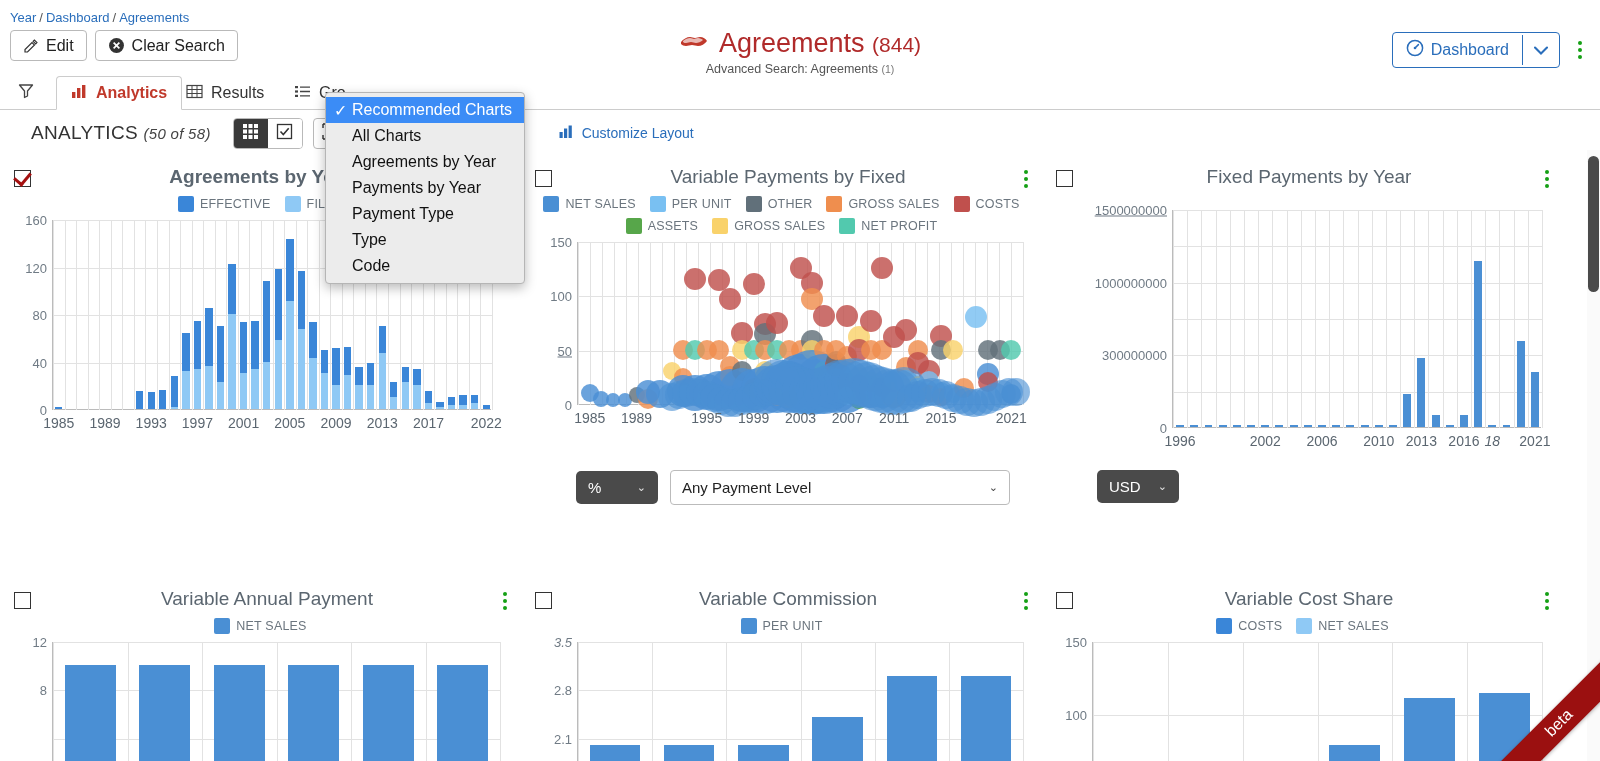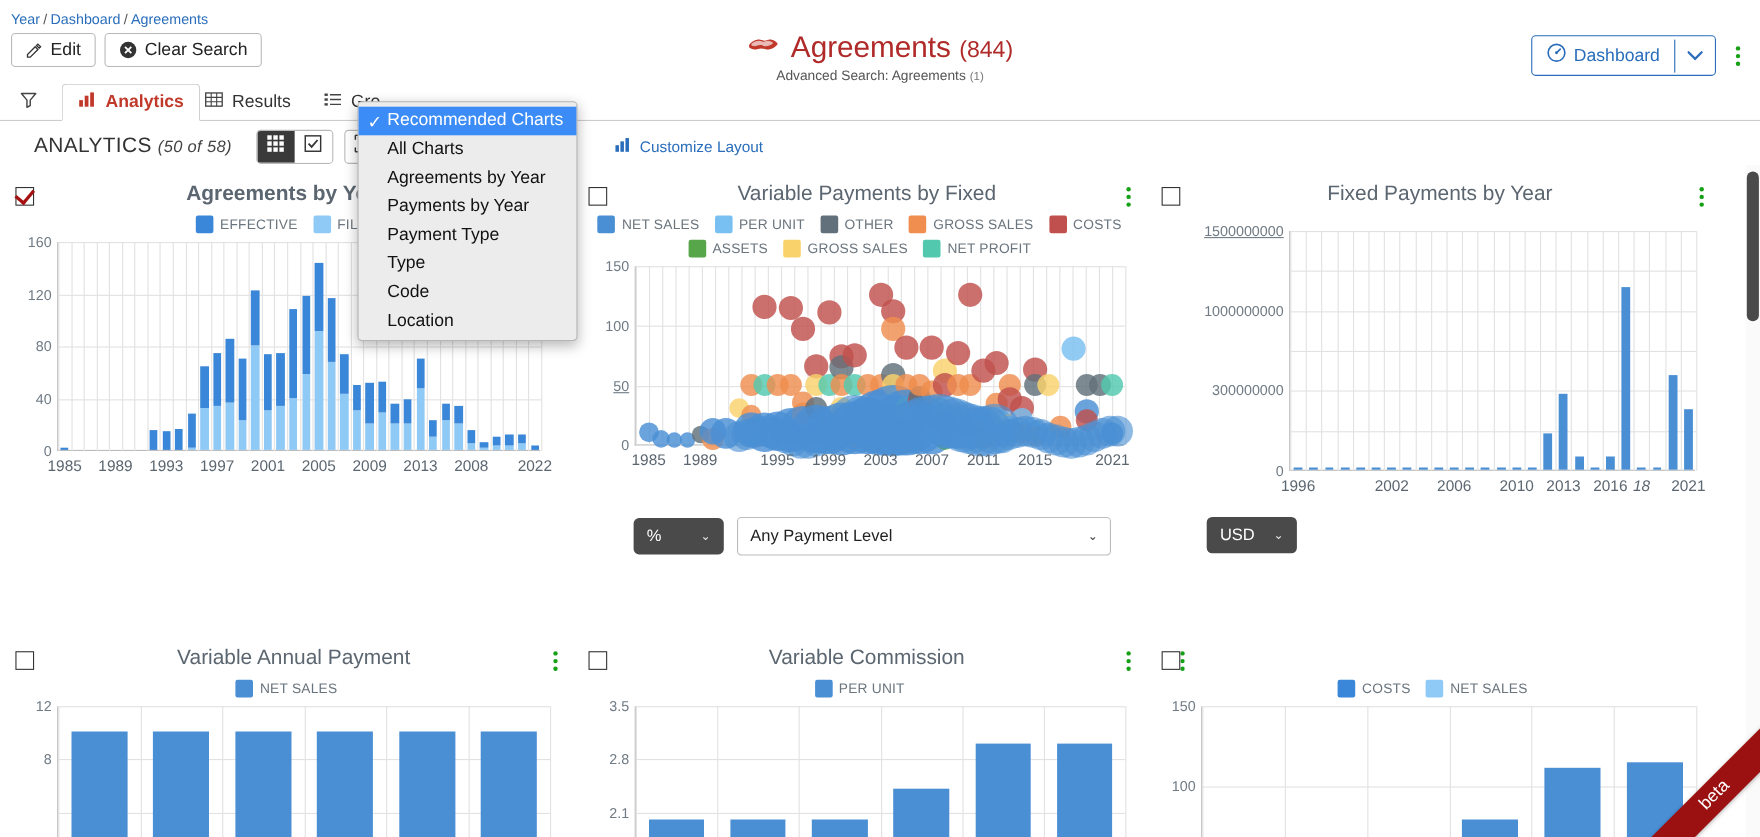--- a/index.html
+++ b/index.html
@@ -298,21 +298,20 @@
   </div>
 
   <div class="menu">
     <div class="menu-item sel">Recommended Charts</div>
     <div class="menu-item">All Charts</div>
     <div class="menu-item">Agreements by Year</div>
     <div class="menu-item">Payments by Year</div>
     <div class="menu-item">Payment Type</div>
     <div class="menu-item">Type</div>
     <div class="menu-item">Code</div>
-    <div class="menu-item">Location</div>
   </div>
 
   <div class="grid">
 
     <div class="row">
 
       <div class="card">
         <div class="card-head">
           <div class="chk checked"></div>
           <div class="card-title bold">Agreements by Year</div>
@@ -437,21 +436,21 @@
             <div class="bar" style="left: 417.974px; width: 7.39368px; bottom: 5.9375px; height: 8.3125px; background: rgb(58, 134, 216);"></div>
             <div class="bar" style="left: 429.527px; width: 7.39368px; bottom: 0px; height: 3.5625px; background: rgb(58, 134, 216);"></div>
             <div class="xtick" style="left: 5.77632px;">1985</div>
             <div class="xtick" style="left: 51.9868px;">1989</div>
             <div class="xtick" style="left: 98.1974px;">1993</div>
             <div class="xtick" style="left: 144.408px;">1997</div>
             <div class="xtick" style="left: 190.618px;">2001</div>
             <div class="xtick" style="left: 236.829px;">2005</div>
             <div class="xtick" style="left: 283.039px;">2009</div>
             <div class="xtick" style="left: 329.25px;">2013</div>
-            <div class="xtick" style="left: 375.461px;">2008</div>
+            <div class="xtick" style="left: 375.461px;">2017</div>
             <div class="xtick" style="left: 433.224px;">2022</div>
           </div>
       </div>
 
       <div class="card c2">
         <div class="card-head">
           <div class="chk"></div>
           <div class="card-title">Variable Payments by Fixed</div>
           <div class="kebab">
               <i></i>
@@ -873,35 +872,36 @@
             <div class="gl" style="left: 0px; top: 0px; width: 1px; height: 145px;"></div>
             <div class="gl" style="left: 74.17px; top: 0px; width: 1px; height: 145px;"></div>
             <div class="gl" style="left: 148.33px; top: 0px; width: 1px; height: 145px;"></div>
             <div class="gl" style="left: 222.5px; top: 0px; width: 1px; height: 145px;"></div>
             <div class="gl" style="left: 296.67px; top: 0px; width: 1px; height: 145px;"></div>
             <div class="gl" style="left: 370.83px; top: 0px; width: 1px; height: 145px;"></div>
             <div class="gl" style="left: 445px; top: 0px; width: 1px; height: 145px;"></div>
             <div class="gl" style="left: 0px; top: 96.72px; width: 445px; height: 1px;"></div>
             <div class="gl" style="left: 0px; top: 48.28px; width: 445px; height: 1px;"></div>
             <div class="gl" style="left: 0px; top: 0px; width: 445px; height: 1px;"></div>
-            <div class="ytick" style="top: 0px;">3.5</div>
+            <div class="ytick" style="top: 0px; font-style: italic;">3.5</div>
             <div class="ytick" style="top: 48.3285px;">2.8</div>
             <div class="ytick" style="top: 96.6715px;">2.1</div>
             <div class="bar" style="left: 11.8667px; width: 50.4333px; bottom: 0px; height: 41.4286px; background: rgb(74, 143, 212);"></div>
             <div class="bar" style="left: 86.0333px; width: 50.4333px; bottom: 0px; height: 41.4286px; background: rgb(74, 143, 212);"></div>
             <div class="bar" style="left: 160.2px; width: 50.4333px; bottom: 0px; height: 41.4286px; background: rgb(74, 143, 212);"></div>
             <div class="bar" style="left: 234.367px; width: 50.4333px; bottom: 0px; height: 69.0476px; background: rgb(74, 143, 212);"></div>
             <div class="bar" style="left: 308.533px; width: 50.4333px; bottom: 0px; height: 110.476px; background: rgb(74, 143, 212);"></div>
             <div class="bar" style="left: 382.7px; width: 50.4333px; bottom: 0px; height: 110.476px; background: rgb(74, 143, 212);"></div>
           </div>
       </div>
 
       <div class="card">
         <div class="card-head">
           <div class="chk"></div>
+          <div class="card-title">Variable Cost Share</div>
           <div class="kebab">
               <i></i>
               <i></i>
               <i></i>
             </div>
         </div>
         <div class="legend">
           <div class="lg">
               <span class="sw" style="background:#3a86d8"></span>
               <span>COSTS</span>

